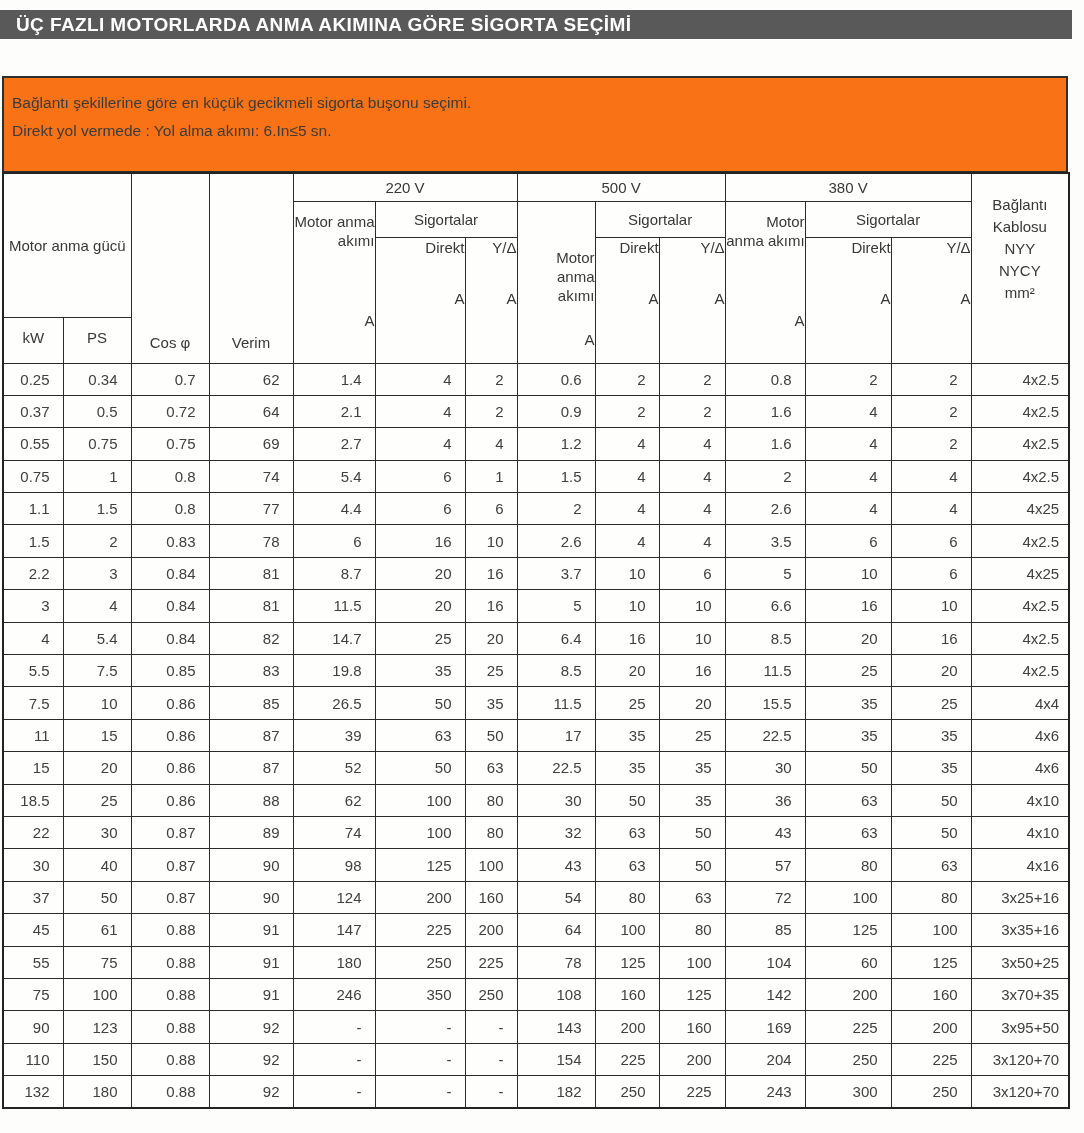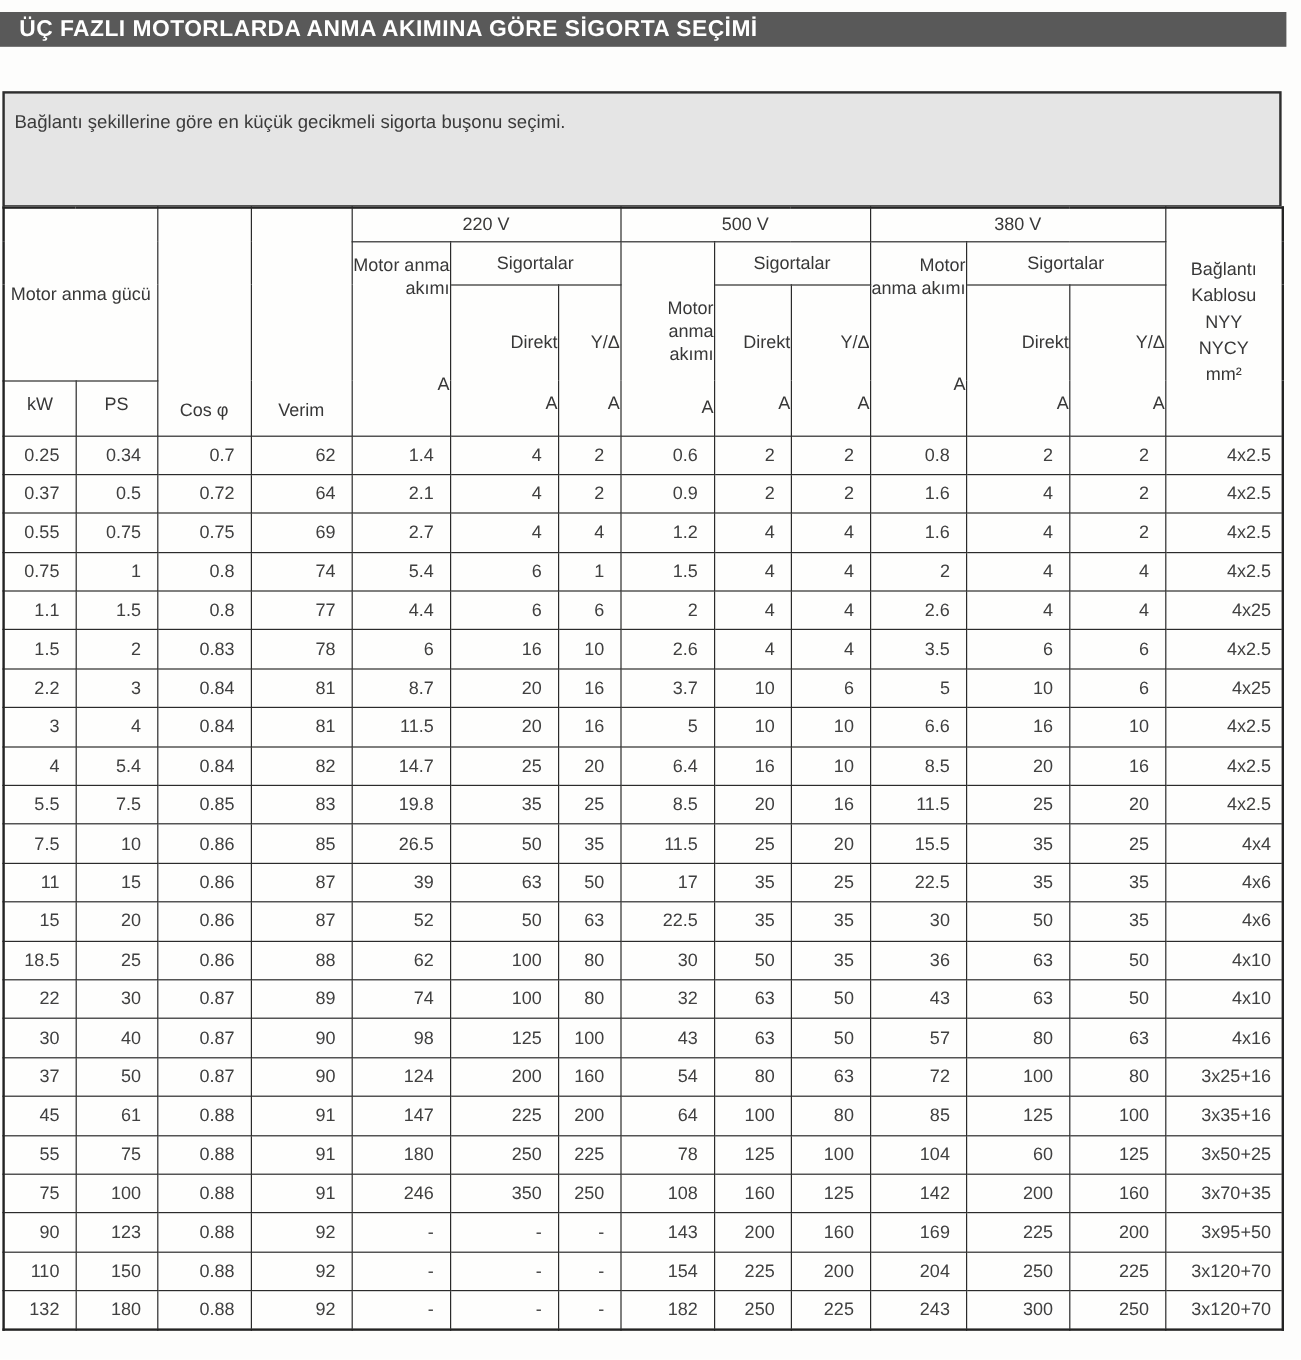--- a/index.html
+++ b/index.html
@@ -20,21 +20,21 @@
     padding-left: 16px;
   }
   .title-bar .title-text {
     color: #ffffff; font-size: 19px; font-weight: bold;
     letter-spacing: 0.4px; white-space: nowrap;
   }
   .notes-box {
     position: absolute; top: 76px; left: 2px;
     width: 1066px; height: 97px;
     border: 2px solid #2e2e2e;
-    background: #e5e5e5;
+    background: #f97316;
     padding: 11px 10px 0 8px;
   }
   .note-line {
     font-size: 15.5px; color: #3b3b3b;
     line-height: 27.5px; white-space: nowrap;
   }
   table.fuse-table {
     position: absolute; top: 172px; left: 2px;
     width: 1066px;
     border-collapse: collapse;
@@ -63,36 +63,37 @@
   th.center { text-align: center; vertical-align: middle; }
   th.bottom { text-align: center; vertical-align: bottom; padding-bottom: 12px; }
   th.unit-row { text-align: center; vertical-align: middle; padding-bottom: 6px; }
   
   th.stack { vertical-align: top; text-align: right; }
   .stack .label { line-height: 19px; }
   .anma-220 .label, .anma-380 .label { margin-top: 10px; }
   .anma-500 .label { margin-top: 46px; }
   .anma-220 .unit, .anma-380 .unit { margin-top: 62px; }
   .anma-500 .unit { margin-top: 26px; }
-  .fuse-cell .label { margin-top: 38px; }
+  .fuse-cell .label { }
   .fuse-cell .unit { margin-top: 33px; }
   th.cable-head { vertical-align: top; text-align: center; }
   .cable-head div { line-height: 22px; }
-  .cable-head .c0 { margin-top: 40px; }
+  .cable-head .c0 { margin-top: 20px; }
   .cable-head .gap { margin-top: 0; }
 </style>
 </head>
 <body>
 
 <div class="title-bar">
   <span class="title-text">ÜÇ FAZLI MOTORLARDA ANMA AKIMINA GÖRE SİGORTA SEÇİMİ</span>
 </div>
 
 <div class="notes-box">
   <div class="note-line">Bağlantı şekillerine göre en küçük gecikmeli sigorta buşonu seçimi.</div>
+  <div class="note-line">Direkt yol vermede : Yol alma akımı: 6.In≤5 sn.</div>
 </div>
 
 <table class="fuse-table">
   <colgroup>
     <col style="width:60px">
       <col style="width:68px">
       <col style="width:78px">
       <col style="width:84px">
     <col style="width:82px">
       <col style="width:90px">

